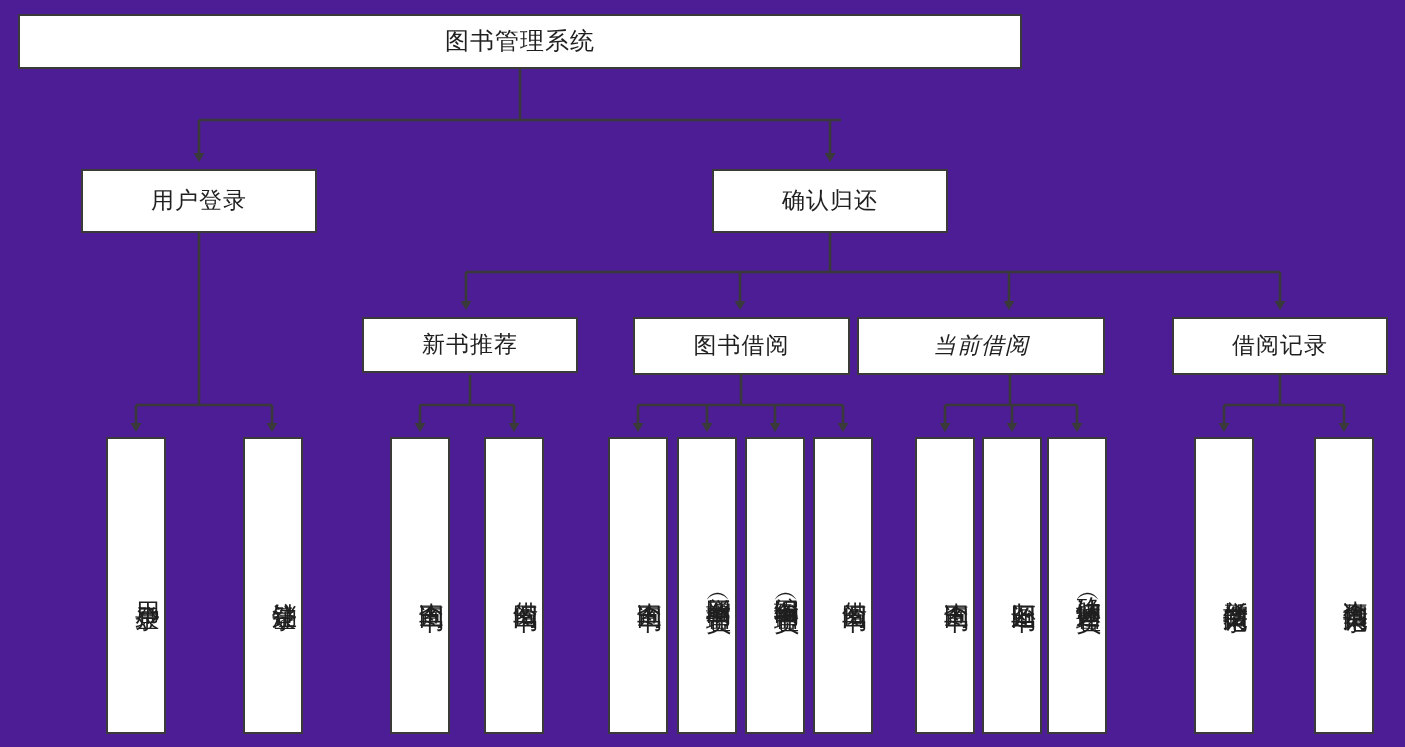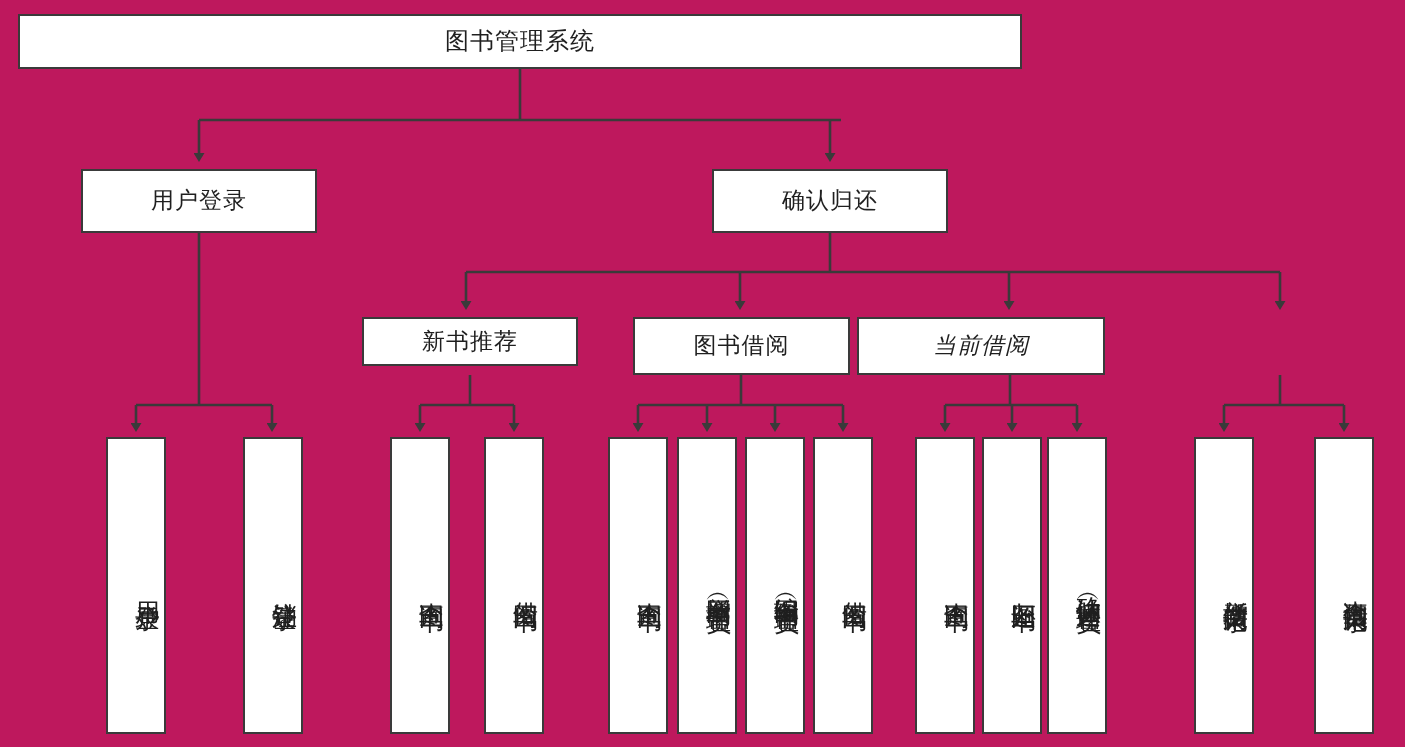--- a/index.html
+++ b/index.html
@@ -8,21 +8,21 @@
     background: #ffffff;
   }
   body {
     font-family: "Liberation Sans", "DejaVu Sans", sans-serif;
     color: #1a1a1a;
   }
   #canvas {
     position: relative;
     width: 1405px;
     height: 747px;
-    background: #be185d;
+    background: #4c1d95;
     overflow: hidden;
   }
   svg#wires {
     position: absolute;
     left: 0;
     top: 0;
     width: 1405px;
     height: 747px;
     pointer-events: none;
   }
@@ -132,32 +132,35 @@
   </div>
 
   <div class="node horiz" style="left:81px; top:169px; width:236px; height:64px;">
     <span>用户登录</span>
   </div>
 
   <div class="node horiz" style="left:712px; top:169px; width:236px; height:64px;">
     <span>确认归还</span>
   </div>
 
-  <div class="node horiz" style="left:362px; top:317px; width:216px; height:49px;">
+  <div class="node horiz" style="left:362px; top:317px; width:216px; height:56px;">
     <span>新书推荐</span>
   </div>
 
   <div class="node horiz" style="left:633px; top:317px; width:217px; height:58px;">
     <span>图书借阅</span>
   </div>
 
   <div class="node horiz" style="left:857px; top:317px; width:248px; height:58px;font-style:italic;">
     <span>当前借阅</span>
   </div>
 
+  <div class="node horiz" style="left:1172px; top:317px; width:216px; height:58px;">
+    <span>借阅记录</span>
+  </div>
 
   <div class="node vert" style="left:106px; top:437px; width:60px; height:297px;">
     <span class="vlabel">用户登录</span>
   </div>
 
   <div class="node vert" style="left:243px; top:437px; width:60px; height:297px;">
     <span class="vlabel">注销登录</span>
   </div>
 
   <div class="node vert" style="left:390px; top:437px; width:60px; height:297px;">

